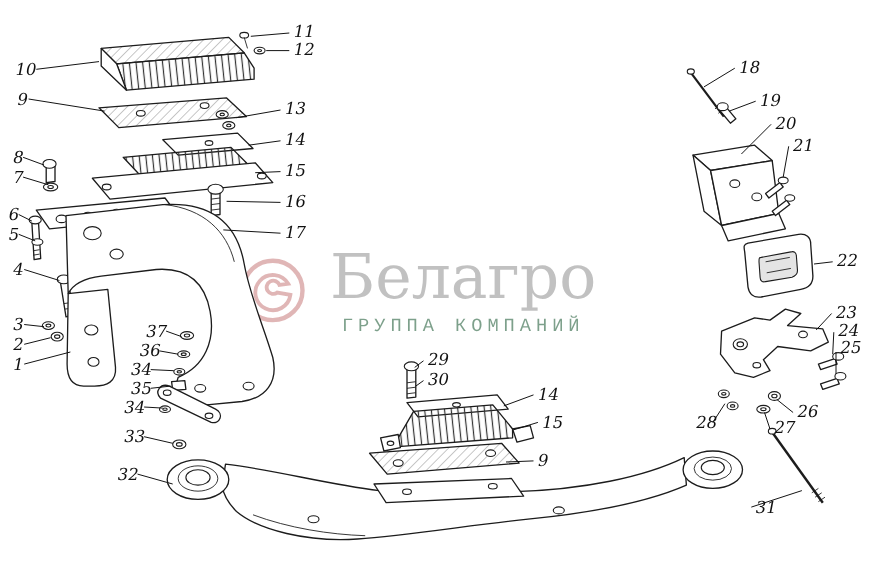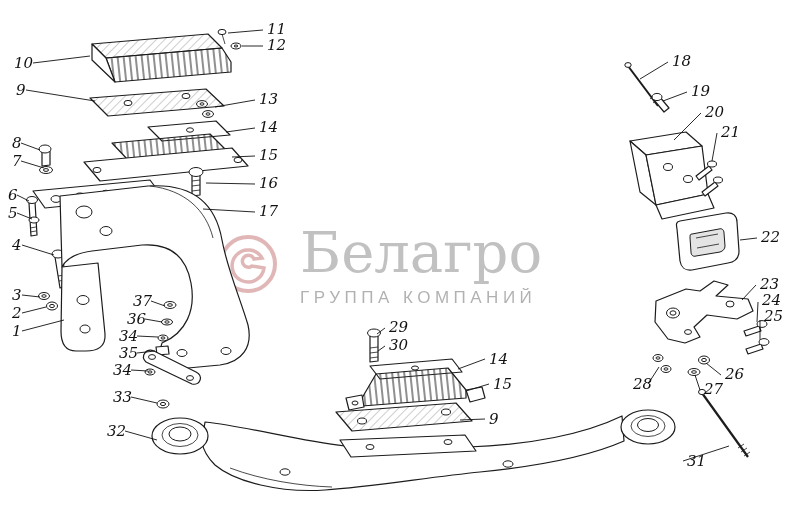--- a/index.html
+++ b/index.html
@@ -1,25 +1,25 @@
 <!DOCTYPE html>
 <html><head>
 <meta charset="utf-8">
 <style>
   html,body{margin:0;padding:0;background:#fff;}
   .stage{position:relative;width:800px;height:531px;background:#ffffff;overflow:hidden;
          font-family:"Liberation Sans",sans-serif;}
   
   .watermark{position:absolute;left:212px;top:224px;z-index:1;display:flex;align-items:flex-start;gap:16px;
-             opacity:.55;pointer-events:none;}
+             opacity:.55;pointer-events:none;text-align:center;}
   .wm-logo{flex:0 0 auto;margin-top:4px;}
   .wm-text{display:flex;flex-direction:column;}
   .wm-brand{font-family:"DejaVu Serif",serif;font-size:56px;line-height:58px;color:#8f8f8f;font-weight:500;}
-  .wm-subtitle{font-family:Liberation Sans, sans-serif;font-size:17px;letter-spacing:4.5px;
-               color:#737373;margin-top:6px;}
+  .wm-subtitle{font-family:Liberation Mono, monospace;font-size:17px;letter-spacing:4.5px;
+               color:#14532d;margin-top:6px;}
   svg.diagram{position:absolute;left:0;top:0;z-index:2;}
   
   .p{fill:#ffffff;stroke:#1c1c1c;stroke-width:1.2;stroke-linejoin:round;}
   .ph{fill:url(#hatch);stroke:#1c1c1c;stroke-width:1.2;stroke-linejoin:round;}
   .pf{fill:url(#fins);stroke:#1c1c1c;stroke-width:1.2;stroke-linejoin:round;}
   .h{fill:#ffffff;stroke:#1c1c1c;stroke-width:1;}
   .hd{fill:#e4e4e4;stroke:#1c1c1c;stroke-width:1;}
   .t{fill:none;stroke:#1c1c1c;stroke-width:0.8;}
   .leader{stroke:#111;stroke-width:0.9;}
   text.callout{font-family:"DejaVu Serif",serif;font-style:italic;font-size:15px;fill:#111;}

